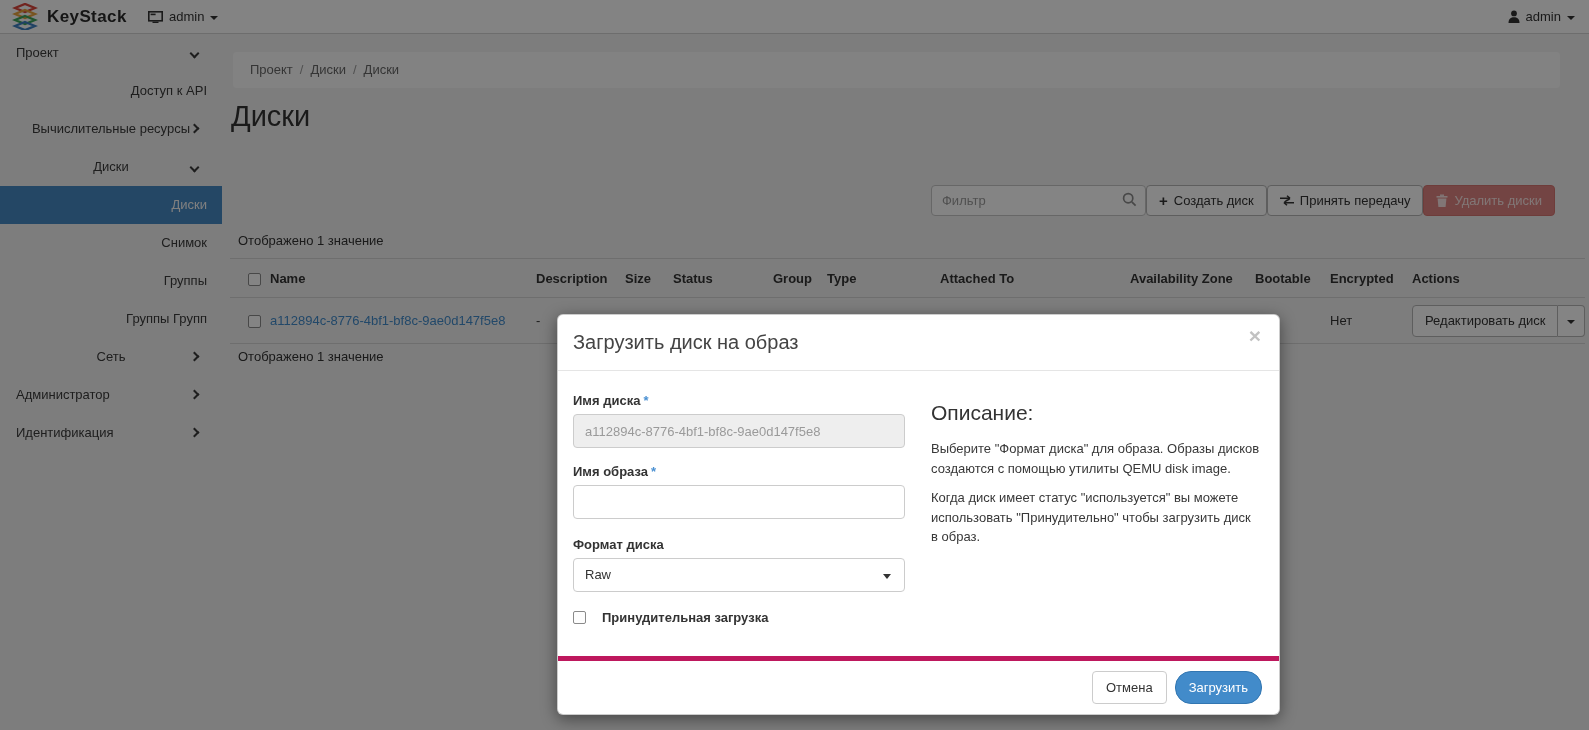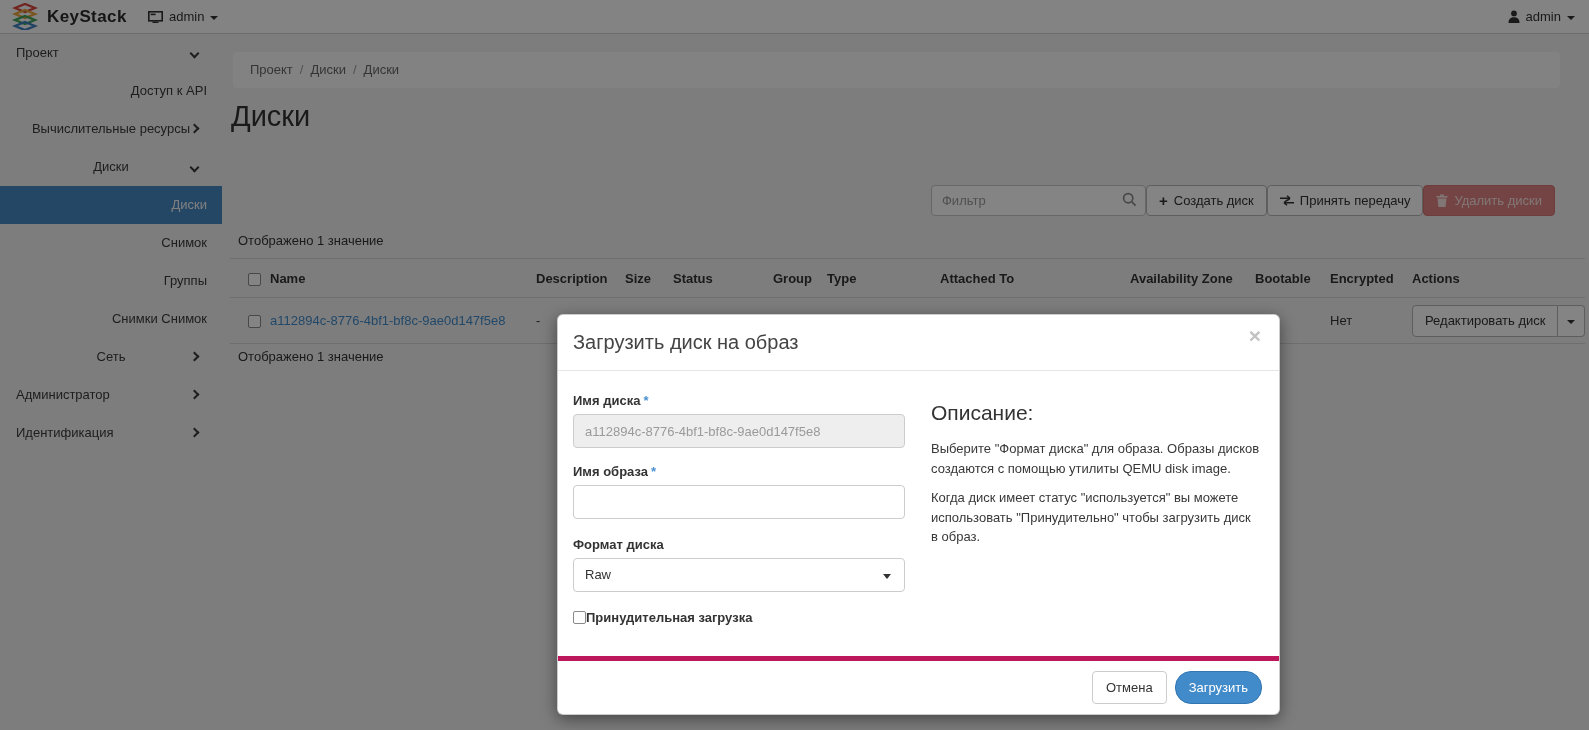--- a/index.html
+++ b/index.html
@@ -87,21 +87,21 @@
   .f-label { font-weight:bold; color:#333; margin-bottom:6px; }
   .req { color:#4a90d2; margin-left:3px; }
   .f-input { width:100%; height:34px; border:1px solid #ccc; border-radius:4px; padding:0 11px;
     font:inherit; color:#555; background:#fff; }
   .f-input[disabled] { background:#eee; color:#9a9a9a; }
   .f-group { margin-bottom:16px; }
   .f-select { position:relative; width:100%; height:34px; border:1px solid #ccc; border-radius:4px;
     line-height:32px; padding:0 11px; color:#333; cursor:pointer; background:#fff; }
   .f-select .sel-caret { position:absolute; right:13px; top:15px; width:0; height:0;
     border-left:4px solid transparent; border-right:4px solid transparent; border-top:5px solid #333; }
-  .force-row { display:flex; align-items:center; gap:0; margin-top:18px; }
+  .force-row { display:flex; align-items:center; gap:16px; margin-top:18px; }
   .force-row .f-label { margin:0; }
   .desc-col h3 { font-size:21px; font-weight:400; color:#333; margin:8px 0 14px; }
   .desc-col p { color:#383838; line-height:1.5; margin-bottom:10px; }
   .desc-col code { font-family:"DejaVu Sans Mono","Liberation Mono",monospace; font-size:12px; color:#333; }
   .modal-footer { position:absolute; left:0; right:0; bottom:0; height:58px; border-top:5px solid #be185d;
     display:flex; justify-content:flex-end; align-items:center; gap:8px; padding:0 17px; }
   .btn-cancel { height:33px; padding:0 13px; background:#fff; border:1px solid #ccc; border-radius:4px;
     color:#333; font:inherit; cursor:pointer; }
   .btn-primary { height:33px; padding:0 13px; background:#428bca; border:1px solid #3276b1; border-radius:16px;
     color:#fff; font:inherit; cursor:pointer; }
@@ -159,21 +159,21 @@
     <div class="nav-row leaf active">
       <span>Диски</span>
     </div>
     <div class="nav-row leaf">
       <span>Снимок</span>
     </div>
     <div class="nav-row leaf">
       <span>Группы</span>
     </div>
     <div class="nav-row leaf">
-      <span>Снимки Снимок</span>
+      <span>Группы Групп</span>
     </div>
     <div class="nav-row hdr">
       <span>Сеть</span>
       <span class="chev right"></span>
     </div>
     <div class="nav-row lvl1">
       <span>Администратор</span>
       <span class="chev right"></span>
     </div>
     <div class="nav-row lvl1">

